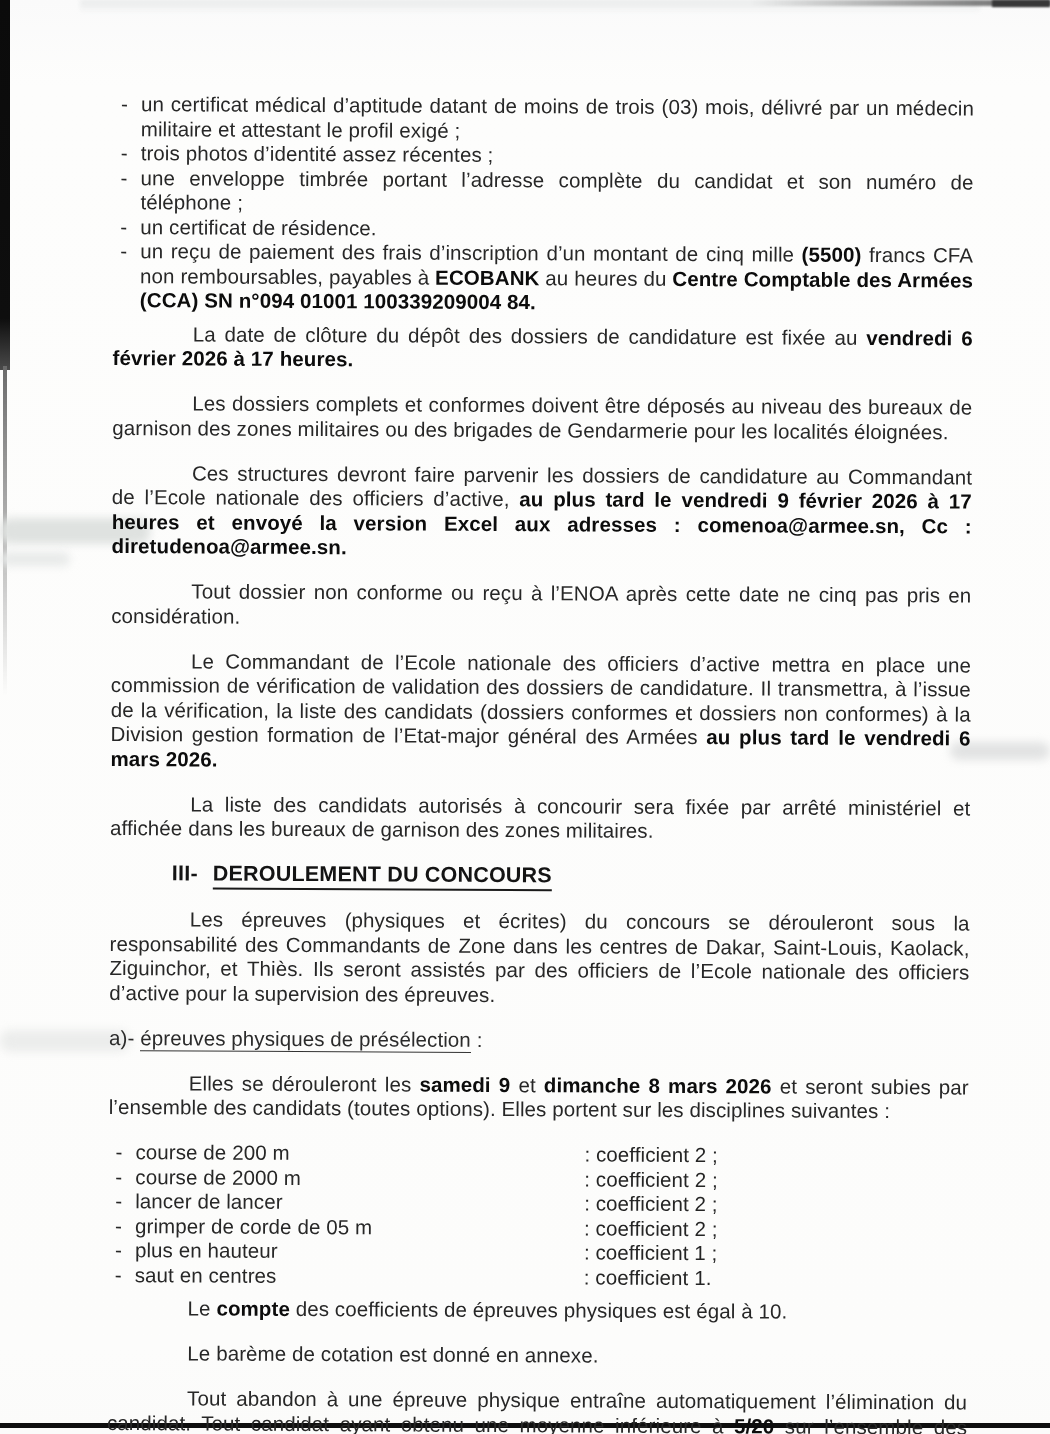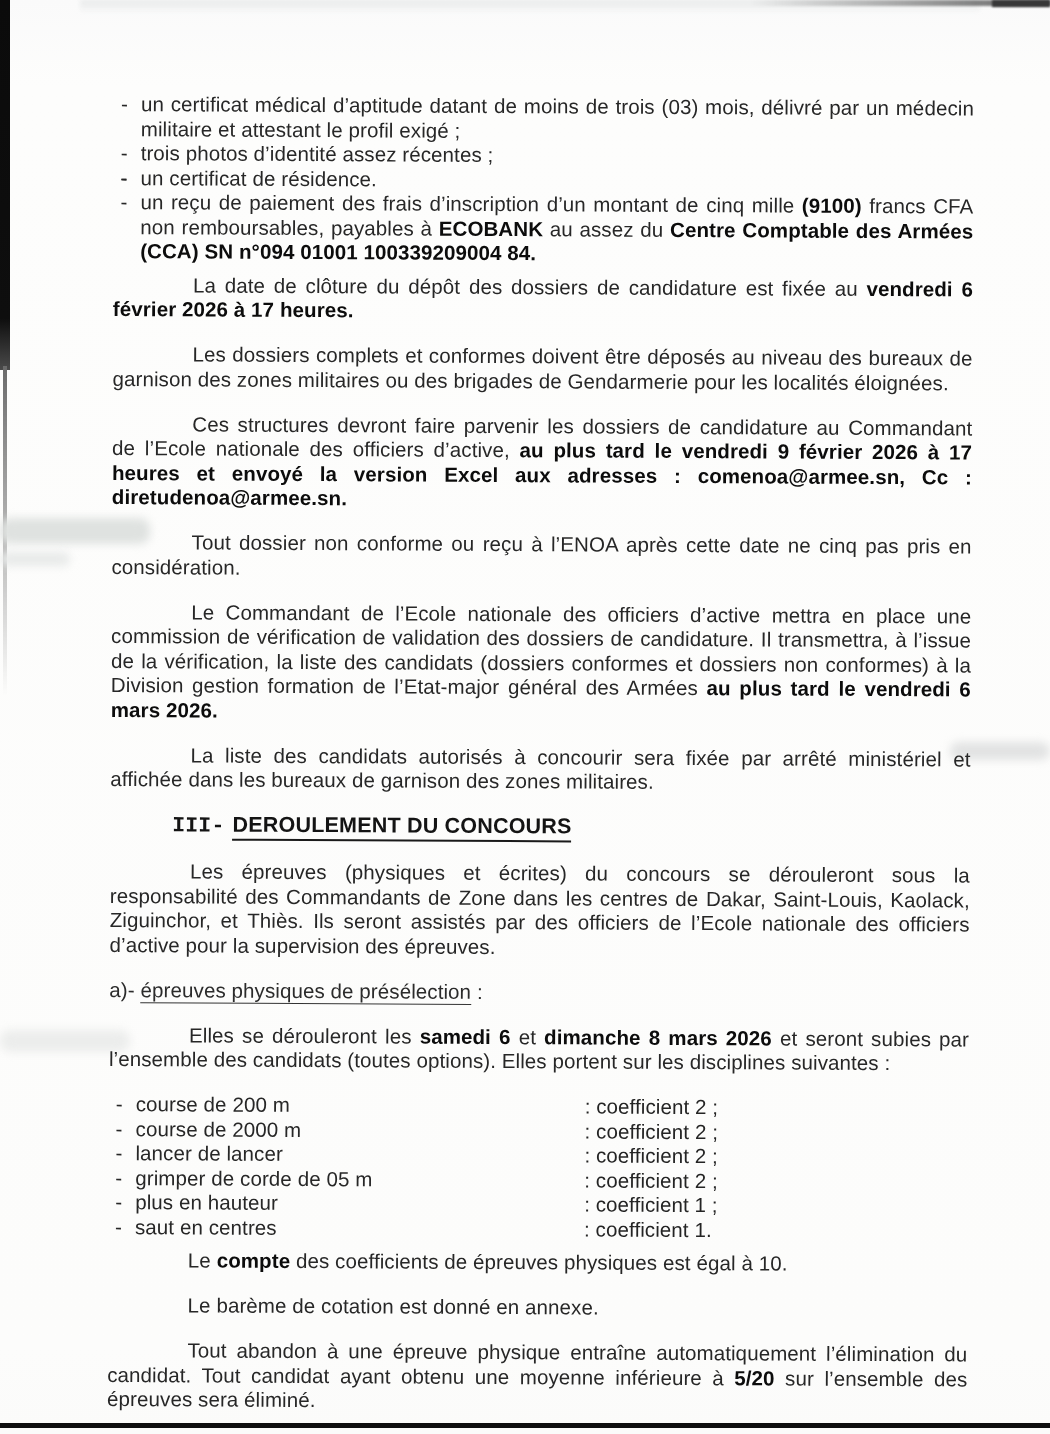--- a/index.html
+++ b/index.html
@@ -37,21 +37,21 @@
     transform:rotate(0.3deg);transform-origin:0 0;
     letter-spacing:0.1px;
   }
   .b{font-weight:bold;color:#0c0c0c;}
   .bullet{position:relative;padding-left:27px;margin:0;}
   .bullet .dash{position:absolute;left:7px;top:0;}
   .para{margin-top:9px;text-indent:80px;}
   .heading{margin-top:12px;margin-left:62px;text-align:left;font-weight:bold;
     font-size:21.5px;color:#141414;letter-spacing:0.2px;}
   .heading .u{border-bottom:2.5px solid #1a1a1a;padding-bottom:2px;}
-  .heading .prefix{margin-right:8px;font-family:Liberation Mono, monospace;}
+  .heading .prefix{margin-right:15px;}
   .subheading{margin-top:12px;text-align:left;color:#2b2b2b;}
   .subheading .u{border-bottom:1.5px solid #333;padding-bottom:1.5px;}
   .subheading .prefix{margin-right:6px;}
   .disc-list{margin-top:2px;}
   .disc-row{display:flex;text-align:left;}
   .disc-label{position:relative;width:476px;padding-left:27px;box-sizing:border-box;}
   .disc-label .dash{position:absolute;left:7px;top:0;}
   .disc-coef{flex:1;color:#242424;}
 </style>
 </head>
@@ -75,48 +75,49 @@
     <p class="bullet">
       <span class="dash">-</span>
       <span><span>un certificat médical d’aptitude datant de moins de trois (03) mois, délivré par un médecin militaire et attestant le profil exigé ;</span></span>
     </p>
     <p class="bullet">
       <span class="dash">-</span>
       <span><span>trois photos d’identité assez récentes ;</span></span>
     </p>
     <p class="bullet">
       <span class="dash">-</span>
+      <span><span>une enveloppe timbrée portant l’adresse complète du candidat et son numéro de téléphone ;</span></span>
     </p>
     <p class="bullet">
       <span class="dash">-</span>
       <span><span>un certificat de résidence.</span></span>
     </p>
     <p class="bullet">
       <span class="dash">-</span>
-      <span><span>un reçu de paiement des frais d’inscription d’un montant de cinq mille </span><span class="b">(9100)</span><span> francs CFA non remboursables, payables à </span><span class="b">ECOBANK</span><span> au assez du </span><span class="b">Centre Comptable des Armées (CCA) SN n°094 01001 100339209004 84.</span></span>
+      <span><span>un reçu de paiement des frais d’inscription d’un montant de cinq mille </span><span class="b">(5500)</span><span> francs CFA non remboursables, payables à </span><span class="b">ECOBANK</span><span> au heures du </span><span class="b">Centre Comptable des Armées (CCA) SN n°094 01001 100339209004 84.</span></span>
     </p>
 
     <p class="para"><span>La date de clôture du dépôt des dossiers de candidature est fixée au </span><span class="b">vendredi 6 février 2026 à 17 heures.</span></p>
     <p class="para"><span>Les dossiers complets et conformes doivent être déposés au niveau des bureaux de garnison des zones militaires ou des brigades de Gendarmerie pour les localités éloignées.</span></p>
     <p class="para"><span>Ces structures devront faire parvenir les dossiers de candidature au Commandant de l’Ecole nationale des officiers d’active, </span><span class="b">au plus tard le vendredi 9 février 2026 à 17 heures et envoyé la version Excel aux adresses : comenoa@armee.sn, Cc : diretudenoa@armee.sn.</span></p>
     <p class="para"><span>Tout dossier non conforme ou reçu à l’ENOA après cette date ne cinq pas pris en considération.</span></p>
     <p class="para"><span>Le Commandant de l’Ecole nationale des officiers d’active mettra en place une commission de vérification de validation des dossiers de candidature. Il transmettra, à l’issue de la vérification, la liste des candidats (dossiers conformes et dossiers non conformes) à la Division gestion formation de l’Etat-major général des Armées </span><span class="b">au plus tard le vendredi 6 mars 2026.</span></p>
     <p class="para"><span>La liste des candidats autorisés à concourir sera fixée par arrêté ministériel et affichée dans les bureaux de garnison des zones militaires.</span></p>
 
     <p class="heading">
       <span class="prefix">III-</span><span class="u">DEROULEMENT DU CONCOURS</span>
     </p>
 
     <p class="para"><span>Les épreuves (physiques et écrites) du concours se dérouleront sous la responsabilité des Commandants de Zone dans les centres de Dakar, Saint-Louis, Kaolack, Ziguinchor, et Thiès. Ils seront assistés par des officiers de l’Ecole nationale des officiers d’active pour la supervision des épreuves.</span></p>
 
     <p class="subheading">
       <span class="prefix">a)-</span><span class="u">épreuves physiques de présélection</span><span> :</span>
     </p>
 
-    <p class="para"><span>Elles se dérouleront les </span><span class="b">samedi 6</span><span> et </span><span class="b">dimanche 8 mars 2026</span><span> et seront subies par l’ensemble des candidats (toutes options). Elles portent sur les disciplines suivantes :</span></p>
+    <p class="para"><span>Elles se dérouleront les </span><span class="b">samedi 9</span><span> et </span><span class="b">dimanche 8 mars 2026</span><span> et seront subies par l’ensemble des candidats (toutes options). Elles portent sur les disciplines suivantes :</span></p>
 
     <div class="disc-list">
       <div class="disc-row">
         <span class="disc-label"><span class="dash">-</span><span>course de 200 m</span></span>
         <span class="disc-coef">: coefficient 2 ;</span>
       </div>
       <div class="disc-row">
         <span class="disc-label"><span class="dash">-</span><span>course de 2000 m</span></span>
         <span class="disc-coef">: coefficient 2 ;</span>
       </div>

